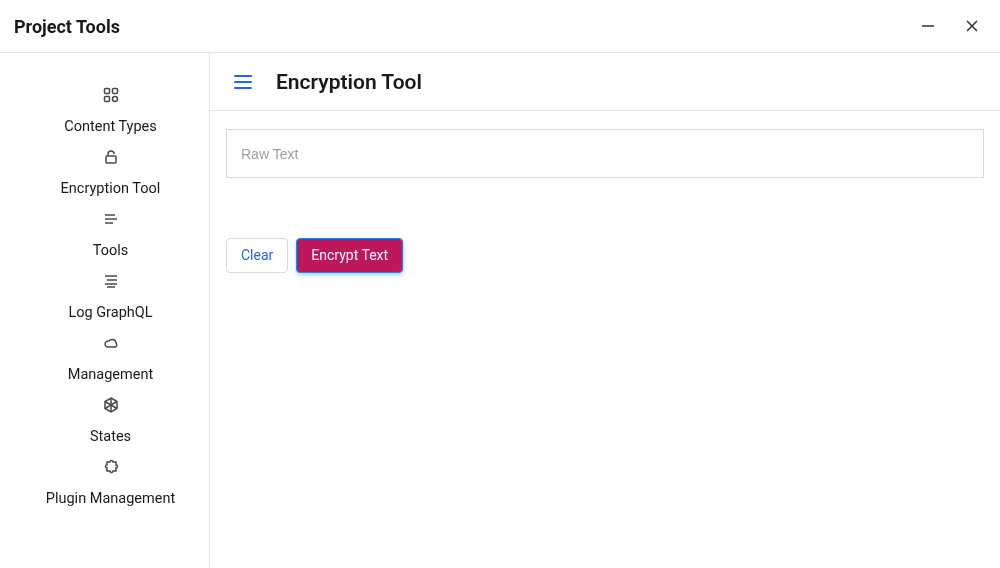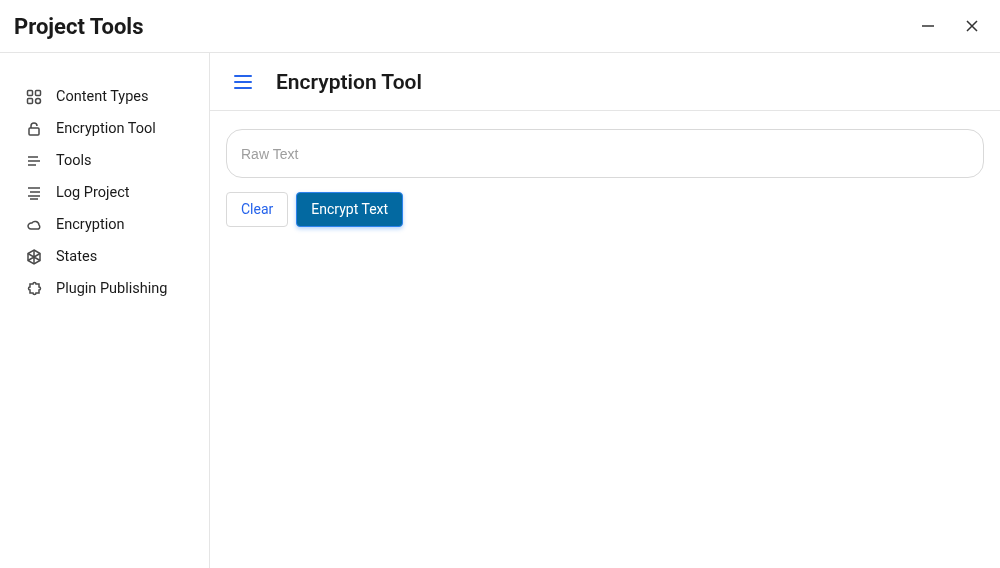--- a/index.html
+++ b/index.html
@@ -16,21 +16,21 @@
       overflow: hidden;
     }
     .titlebar {
       display: flex;
       align-items: center;
       justify-content: space-between;
       padding: 14px 20px 14px 14px;
       height: 52px;
     }
     .titlebar-title {
-      font-size: 22px;
+      font-size: 18px;
       font-weight: 700;
       color: #1a1a1a;
     }
     .window-controls {
       display: flex;
       align-items: center;
       gap: 28px;
     }
     .window-controls span {
       display: inline-flex;
@@ -53,20 +53,21 @@
     }
     .sidebar-item {
       display: flex;
       align-items: center;
       padding: 6px 14px 6px 26px;
       gap: 14px;
       cursor: pointer;
       font-size: 14.5px;
       color: #1a1a1a;
       line-height: 20px;
+      flex-direction: column;
     }
     .sidebar-item .icon {
       width: 16px;
       height: 16px;
       display: inline-flex;
       align-items: center;
       justify-content: center;
       flex-shrink: 0;
       color: #4a4a4a;
     }
@@ -107,23 +108,23 @@
     .page-title {
       font-size: 21px;
       font-weight: 600;
       color: #1a1a1a;
     }
     .main-body {
       padding: 18px 16px 18px 16px;
     }
     .input-wrap {
       border: 1px solid #d9d9d9;
-      border-radius: 16px;
+      border-radius: 0;
       padding: 14px 14px;
-      margin-bottom: 14px;
+      margin-bottom: 24px;
     }
     .input-wrap input {
       border: none;
       outline: none;
       width: 100%;
       font-size: 14px;
       color: #333;
       background: transparent;
     }
     .input-wrap input::placeholder {
@@ -134,28 +135,29 @@
       gap: 8px;
     }
     .btn {
       padding: 8px 14px;
       font-size: 14px;
       border-radius: 4px;
       cursor: pointer;
       border: 1px solid transparent;
       line-height: 1.2;
       font-family: inherit;
+      margin-top: 36px;
     }
     .btn-secondary {
       background: #fff;
       border-color: #d9d9d9;
       color: #2563eb;
     }
     .btn-primary {
-      background: #0369a1;
+      background: #be185d;
       color: #fff;
       border-color: #2b82ed;
       box-shadow: 0 2px 4px rgba(43, 130, 237, 0.35);
     }
   </style>
 </head>
 <body>
 
 <div class="titlebar">
   <div class="titlebar-title">Project Tools</div>
@@ -208,50 +210,50 @@
       <span>Tools</span>
     </div>
 
 
     <div class="sidebar-item">
       <span class="icon">
         <svg viewBox="0 0 16 16">
             <path d="M2 3 h12 M4 7 h10 M2 11 h12 M4 14 h8"></path>
           </svg>
       </span>
-      <span>Log Project</span>
+      <span>Log GraphQL</span>
     </div>
 
     <div class="sidebar-item">
       <span class="icon">
         <svg viewBox="0 0 16 16">
             <path d="M5 12a3 3 0 1 1 .8-5.9A4 4 0 0 1 13 8a2.5 2.5 0 0 1-.5 4H5z"></path>
           </svg>
       </span>
-      <span>Encryption</span>
+      <span>Management</span>
     </div>
 
 
     <div class="sidebar-item">
       <span class="icon">
         <svg viewBox="0 0 16 16">
             <path d="M8 1 L14 4.5 V11.5 L8 15 L2 11.5 V4.5 Z"></path>
             <path d="M8 1 L8 15 M2 4.5 L14 11.5 M14 4.5 L2 11.5"></path>
           </svg>
       </span>
       <span>States</span>
     </div>
 
     <div class="sidebar-item">
       <span class="icon">
         <svg viewBox="0 0 16 16">
             <path d="M4 3h3a1.5 1.5 0 1 1 3 0h3v3a1.5 1.5 0 1 1 0 3v3h-3a1.5 1.5 0 1 1-3 0H4v-3a1.5 1.5 0 1 1 0-3V3z"></path>
           </svg>
       </span>
-      <span>Plugin Publishing</span>
+      <span>Plugin Management</span>
     </div>
 
   </nav>
 
   <main class="main">
     <div class="main-header">
       <span class="hamburger">
         <span></span>
           <span></span>
           <span></span>

